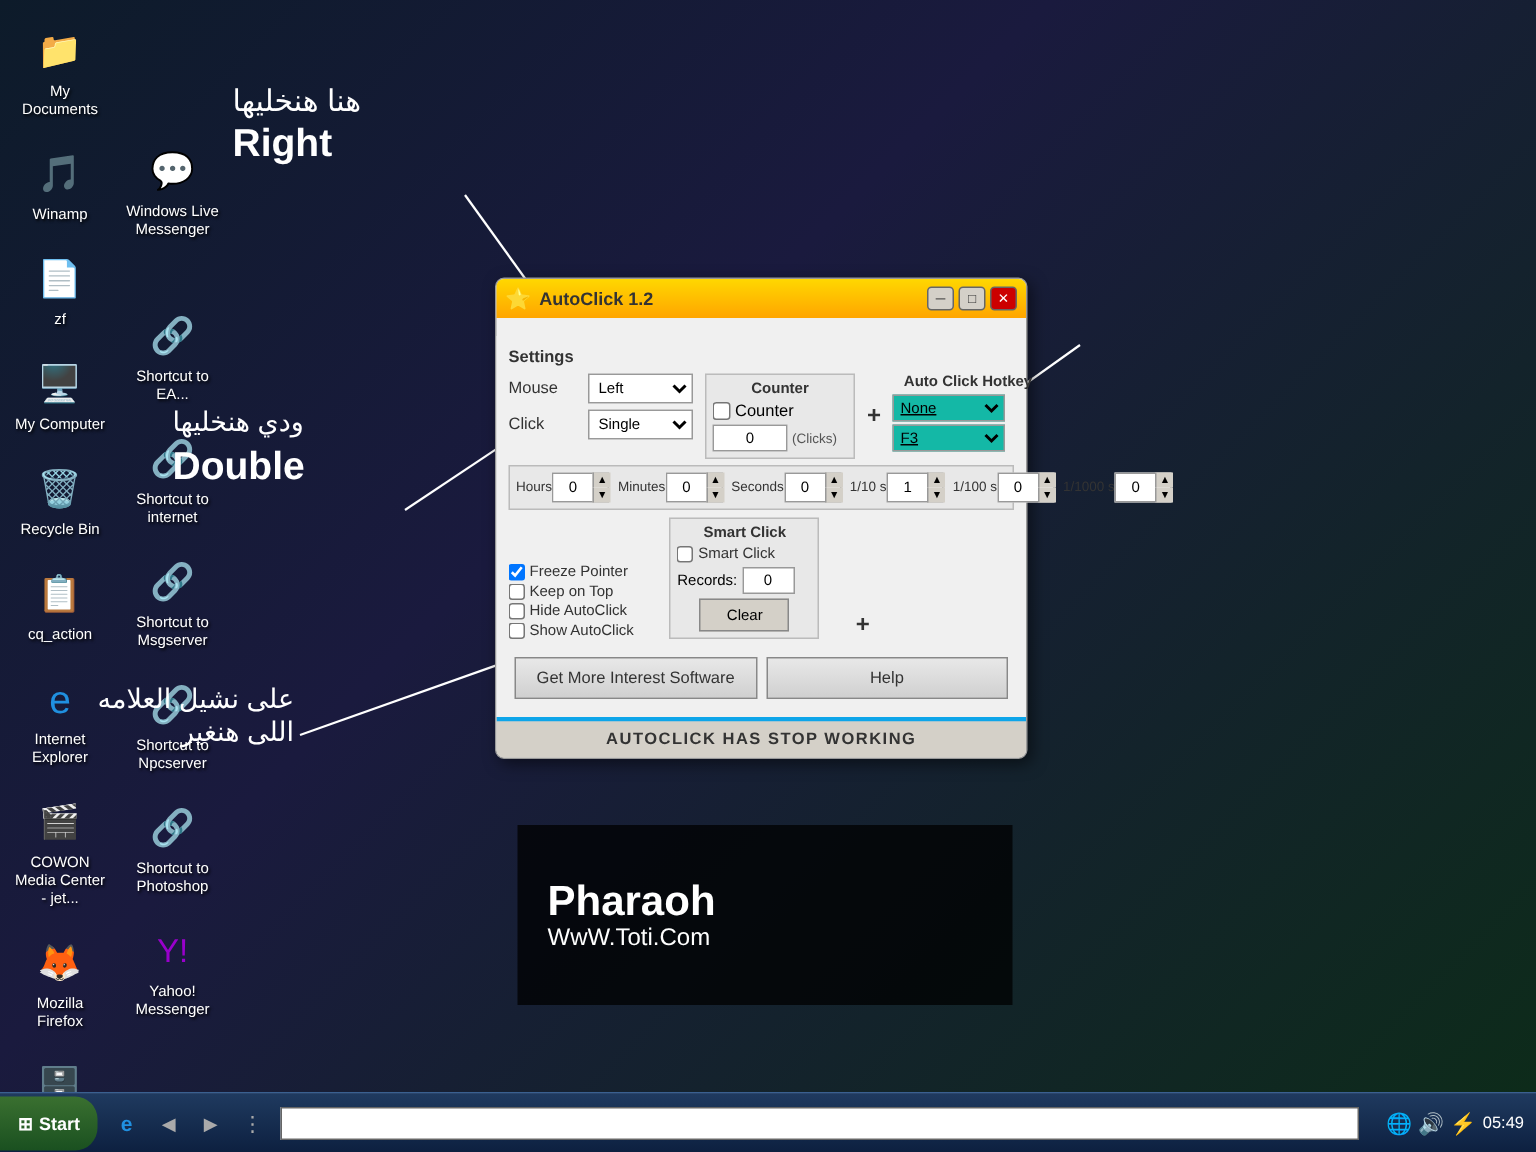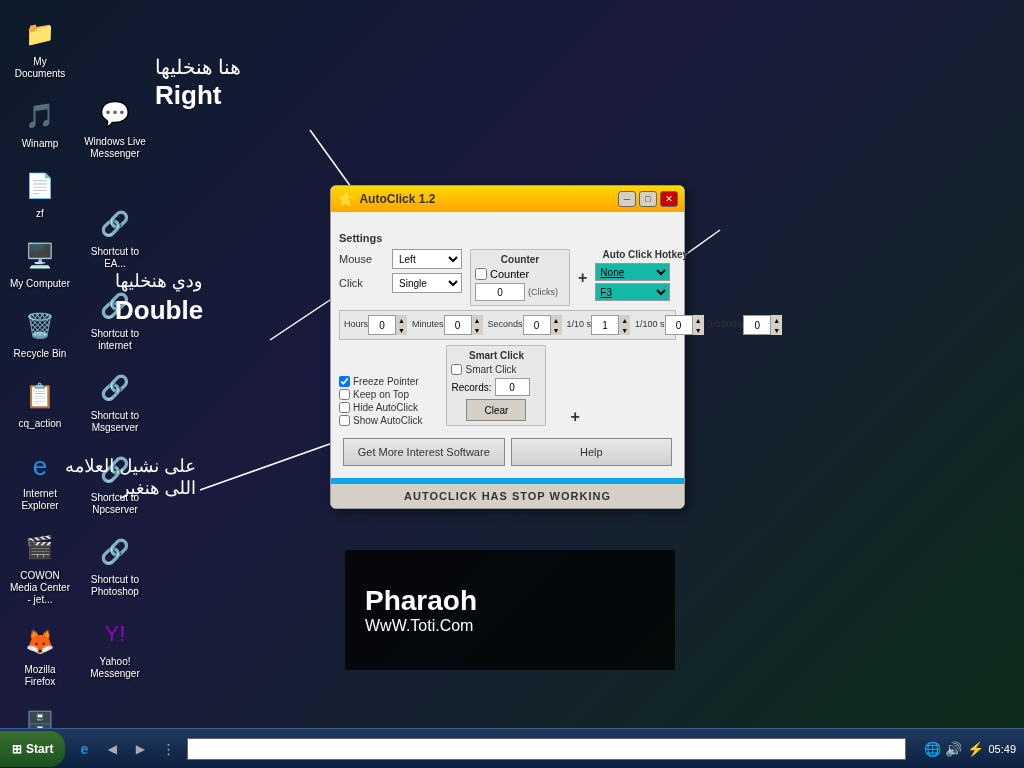--- a/index.html
+++ b/index.html
@@ -416,21 +416,21 @@
       color: #333;
     }
 
     .stop-working-bar {
       background: #d4d0c8;
       text-align: center;
       padding: 6px;
       font-size: 11px;
       font-weight: bold;
       color: #333;
-      border-top: 6px solid #0ea5e9;
+      border-top: 3px solid #0ea5e9;
       letter-spacing: 1px;
       cursor: pointer;
       border-radius: 0 0 5px 5px;
     }
 
     
     .watermark-box {
       position: absolute;
       top: 550px;
       left: 345px;

